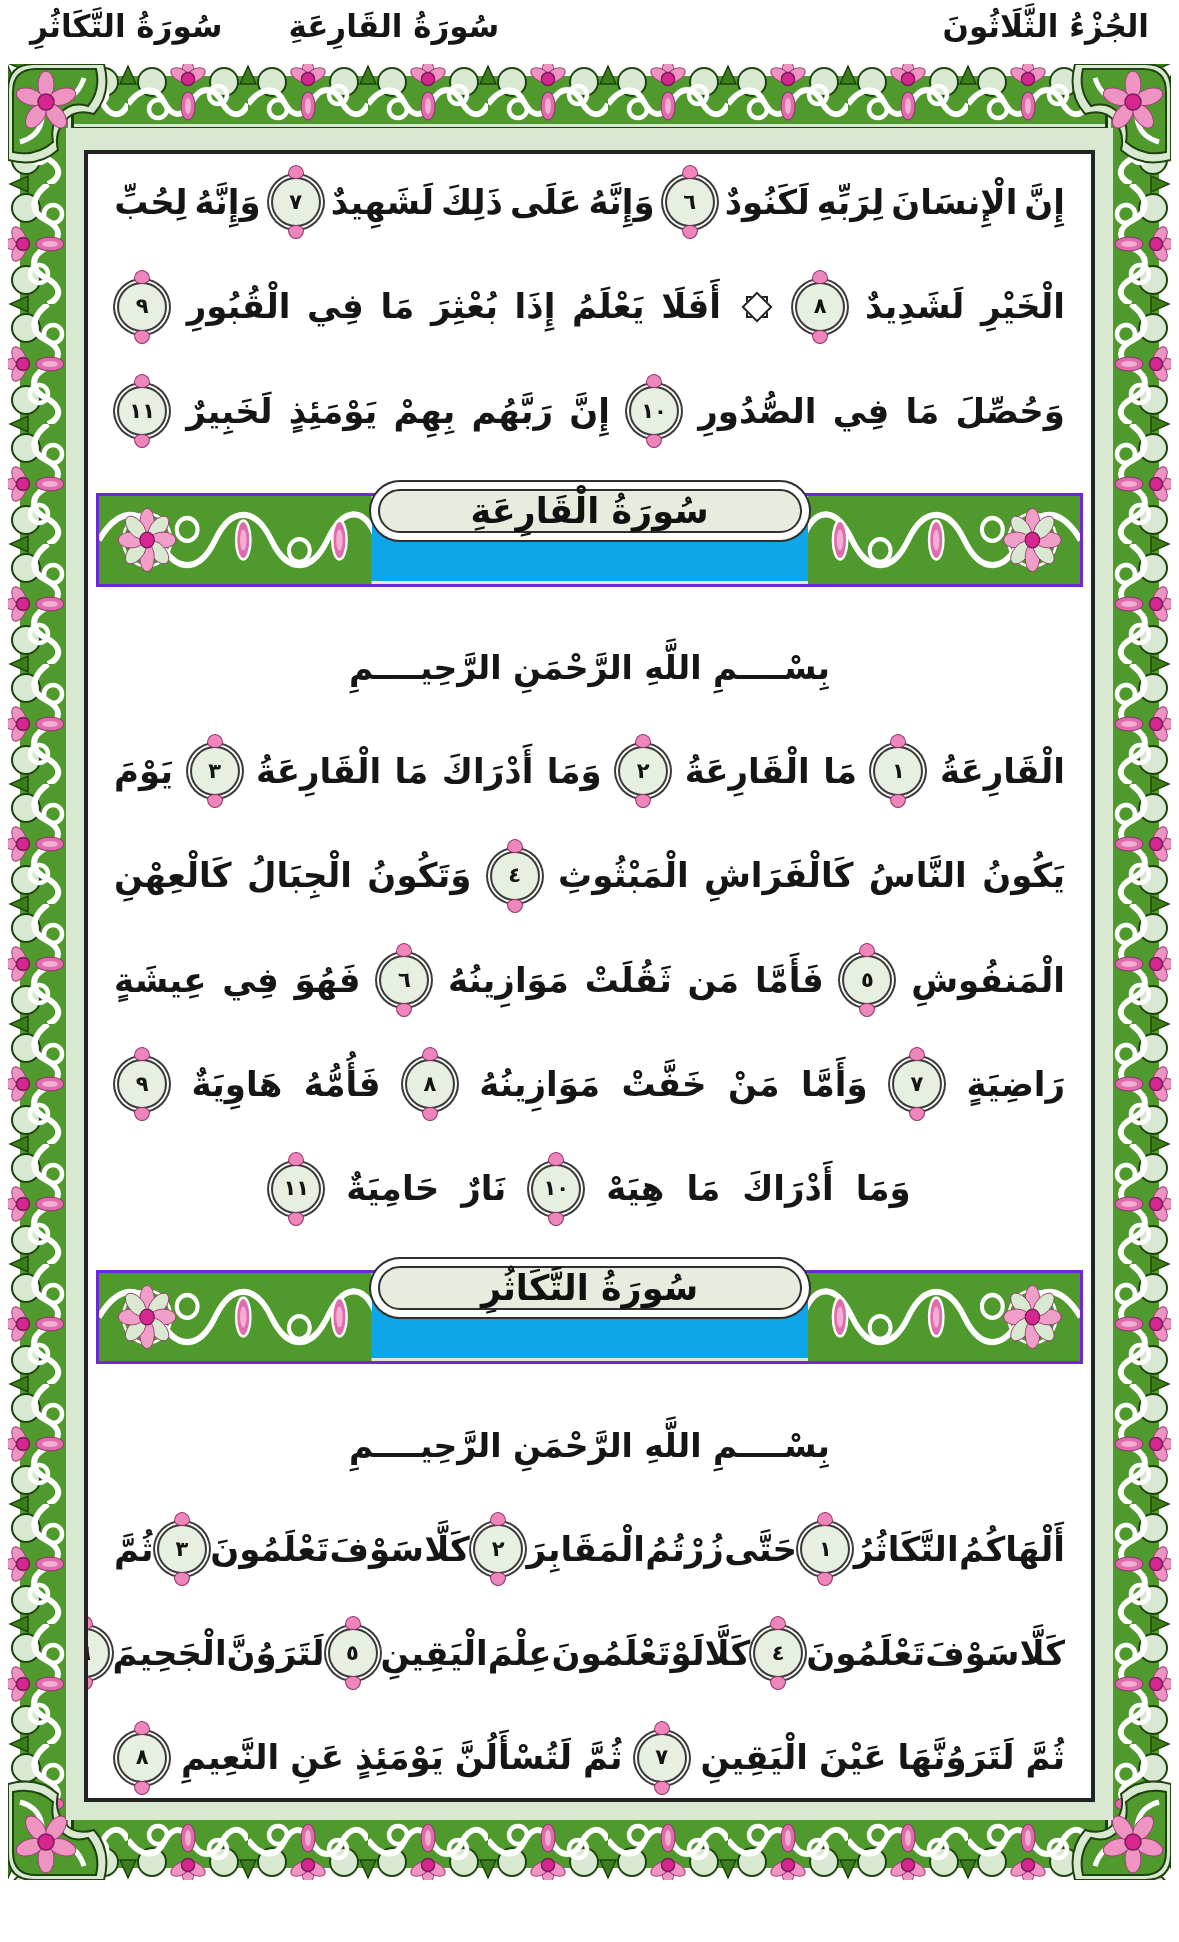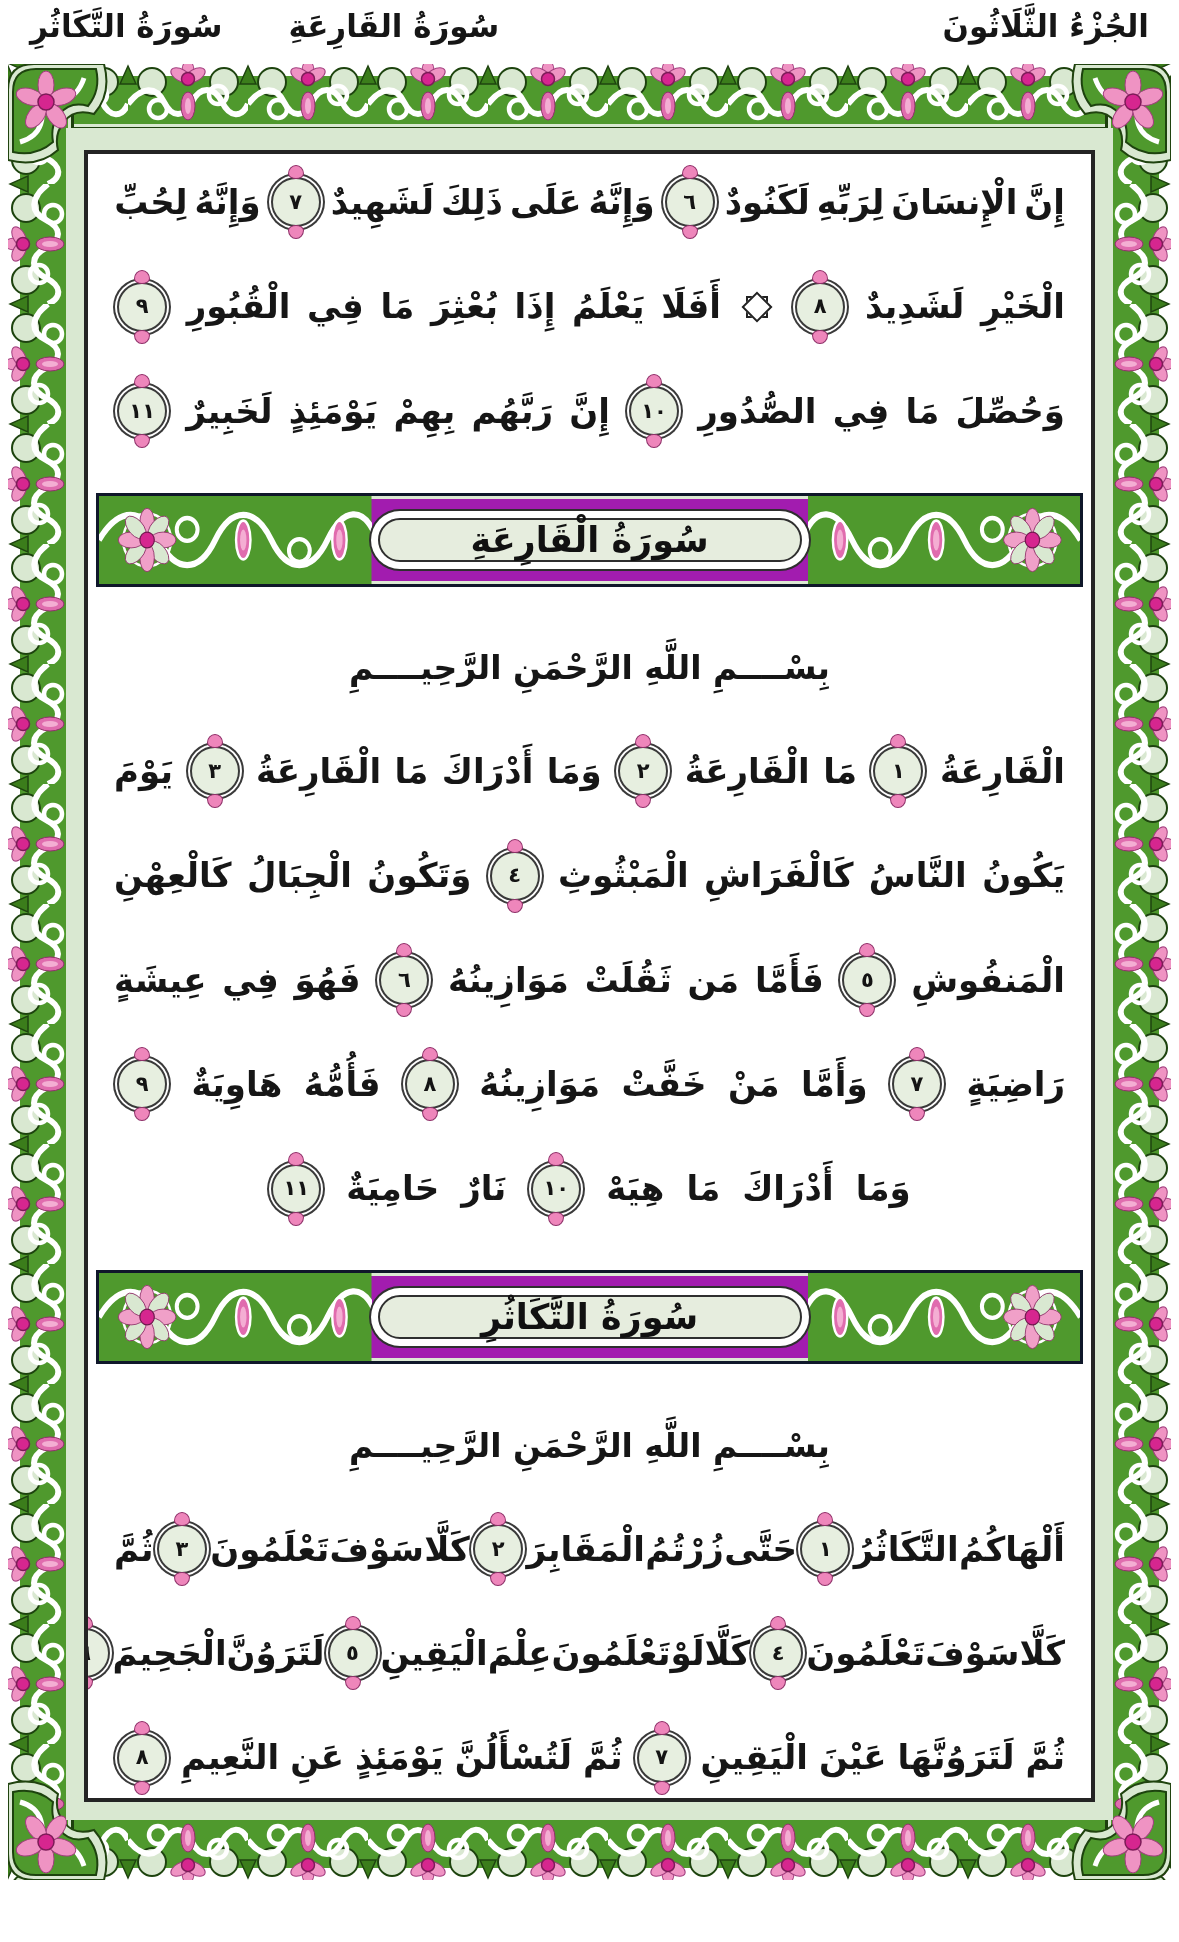--- a/index.html
+++ b/index.html
@@ -50,22 +50,22 @@
   }
   .am::before{top:-14px;}
   .am::after{bottom:-14px;border-radius:50% 50% 50% 50%/38% 38% 62% 62%;}
   
   .hz{position:relative;display:inline-block;width:30px;height:30px;flex:0 0 auto;margin:0 4px;}
   .hz::before,.hz::after{content:"";position:absolute;inset:4px;background:#ffffff;border:2.5px solid #222222;}
   .hz::after{transform:rotate(45deg);}
   
   .banner{
     position:relative;height:94px;margin:4px -12px;direction:ltr;
-    display:flex;align-items:center;
-    background:#a21caf;border:3px solid #0f172a;
+    display:flex;align-items:flex-start;
+    background:#0ea5e9;border:3px solid #6d28d9;
     box-shadow:inset 0 0 0 3px #dce9d4;box-sizing:border-box;
   }
   .bn-orn{flex:1 1 auto;height:100%;min-width:0;}
   .cartouche{
     position:relative;z-index:2;flex:0 0 420px;margin:-7px 6px;
     background:#e6edde;border:2px solid #2f2f2f;border-radius:46px;
     box-shadow:0 0 0 7px #ffffff,0 0 0 9px #2f2f2f;
     display:flex;align-items:center;justify-content:center;
   }
   .bn-title{font-size:35px;font-weight:700;color:#111111;}

